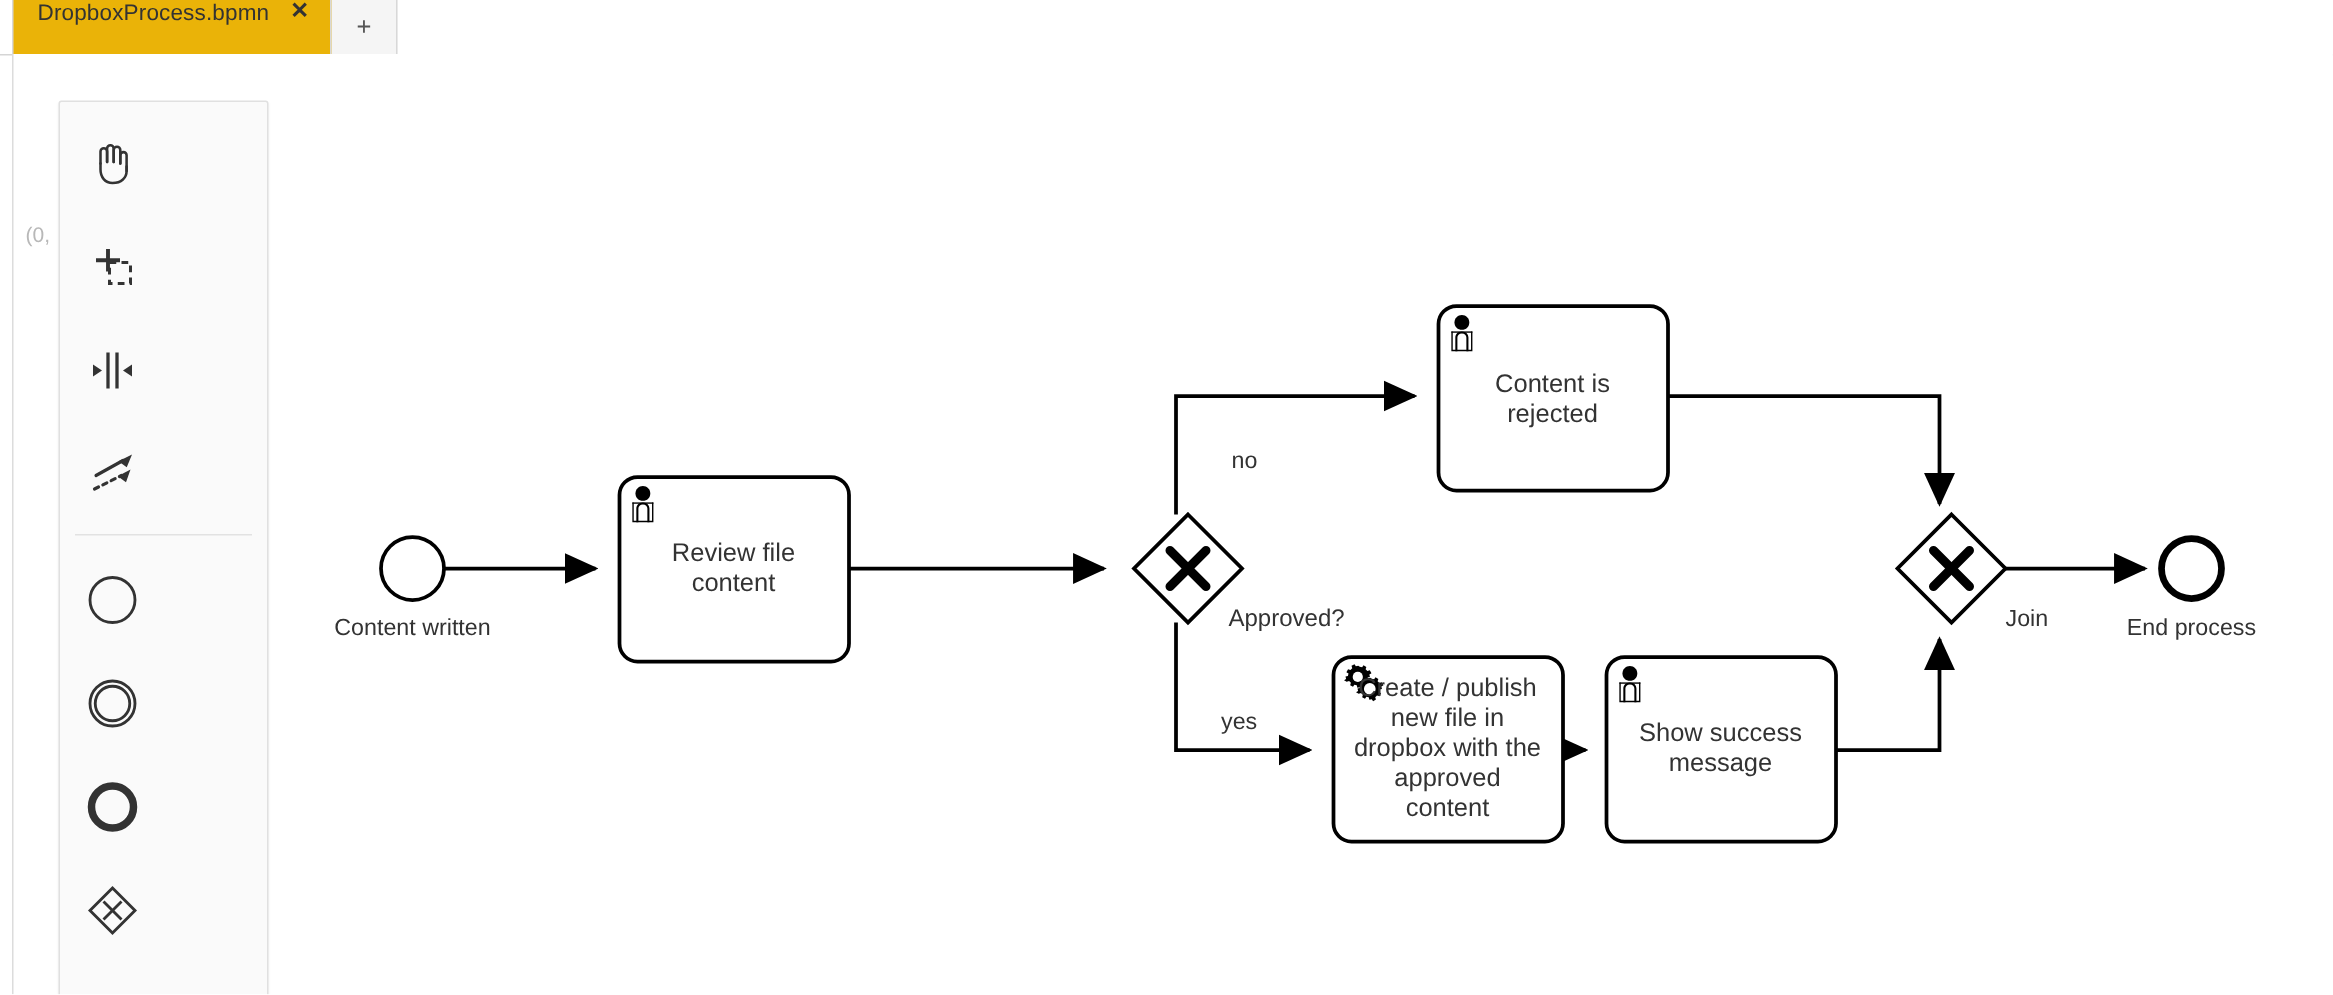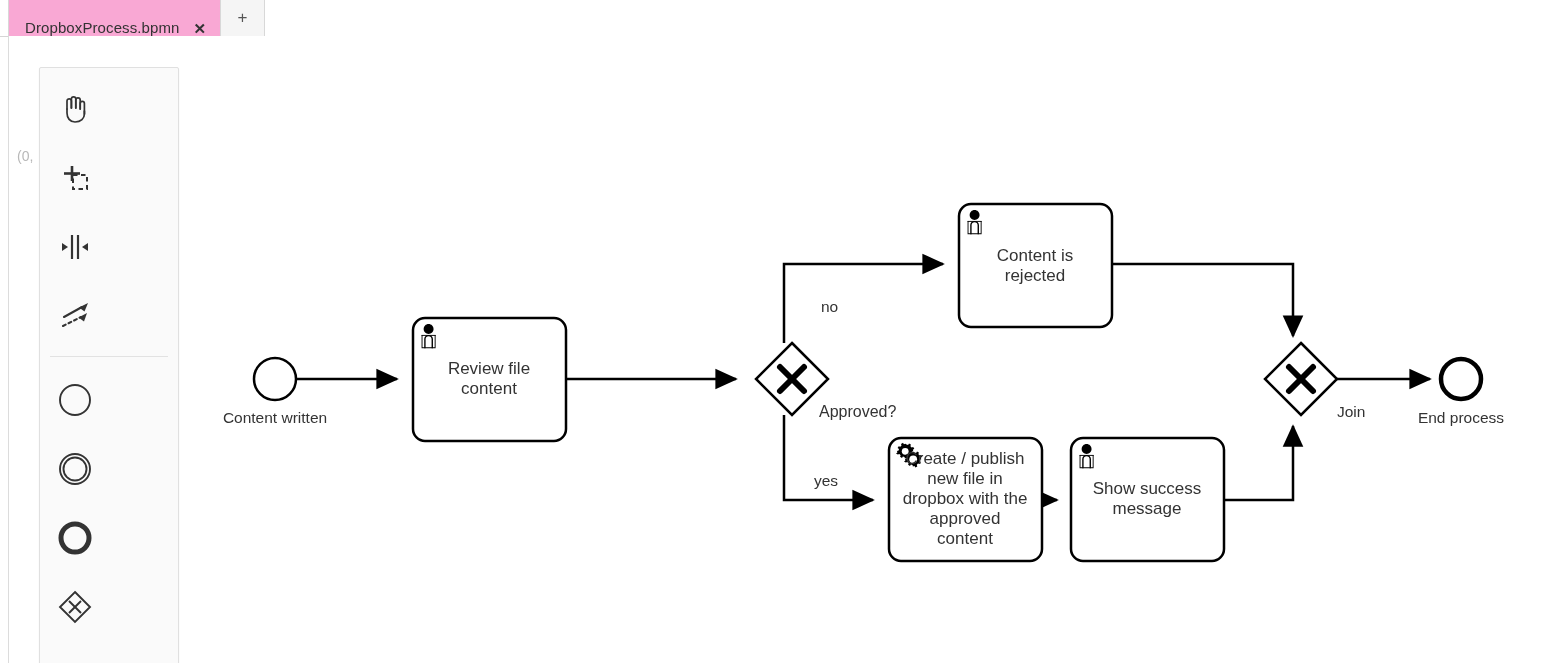--- a/index.html
+++ b/index.html
@@ -23,26 +23,26 @@
     width: 1555px;
     height: 36px;
     background: #ffffff;
     border-bottom: 1px solid #d5d5d5;
     display: flex;
     align-items: stretch;
   }
   .tab {
     position: relative;
     display: flex;
-    align-items: flex-end;
+    align-items: flex-start;
     gap: 14px;
     padding: 0 14px 0 16px;
     height: 36px;
     box-sizing: border-box;
-    background: #f9a8d4;
+    background: #eab308;
     border-right: 1px solid #d8d8d8;
     border-left: 1px solid #d8d8d8;
     margin-left: 8px;
     cursor: pointer;
   }
   .tab-title {
     font-size: 15px;
     color: #333333;
     white-space: nowrap;
     letter-spacing: 0.1px;

